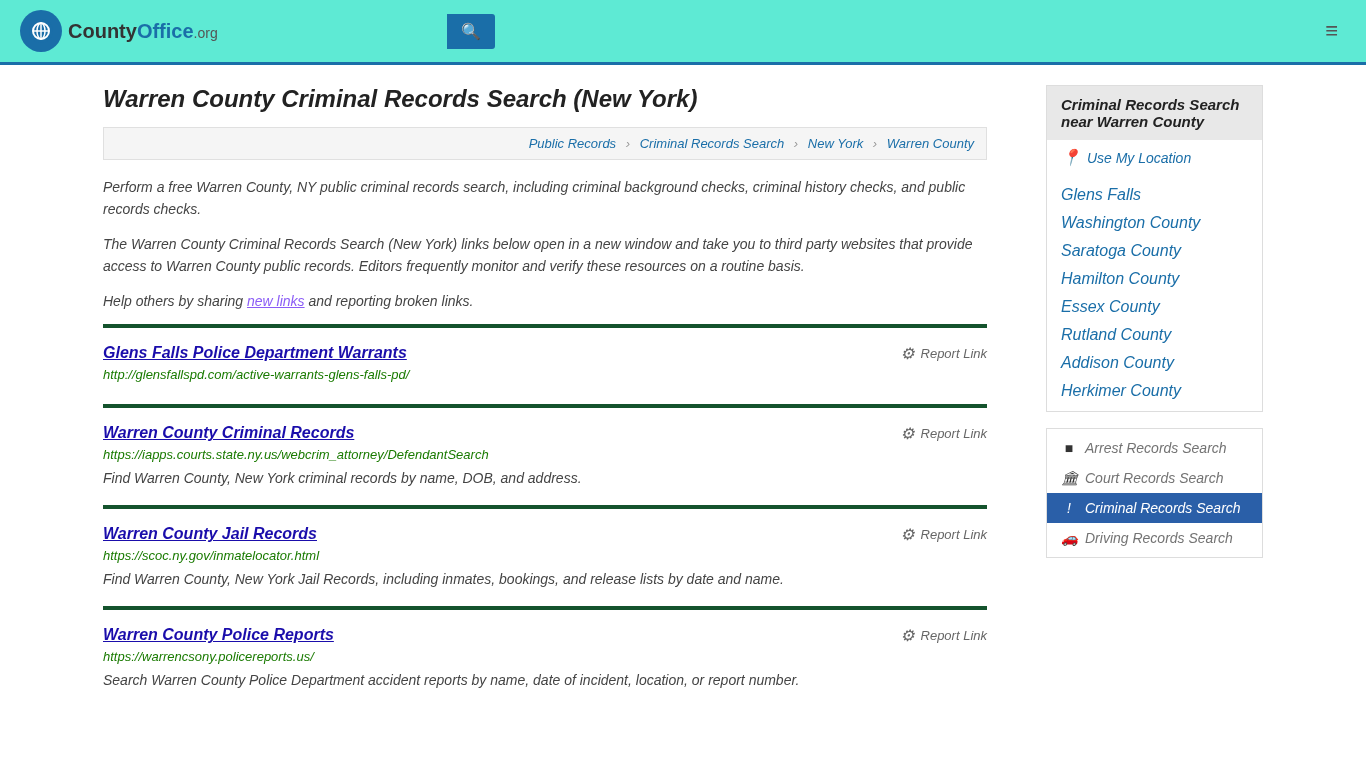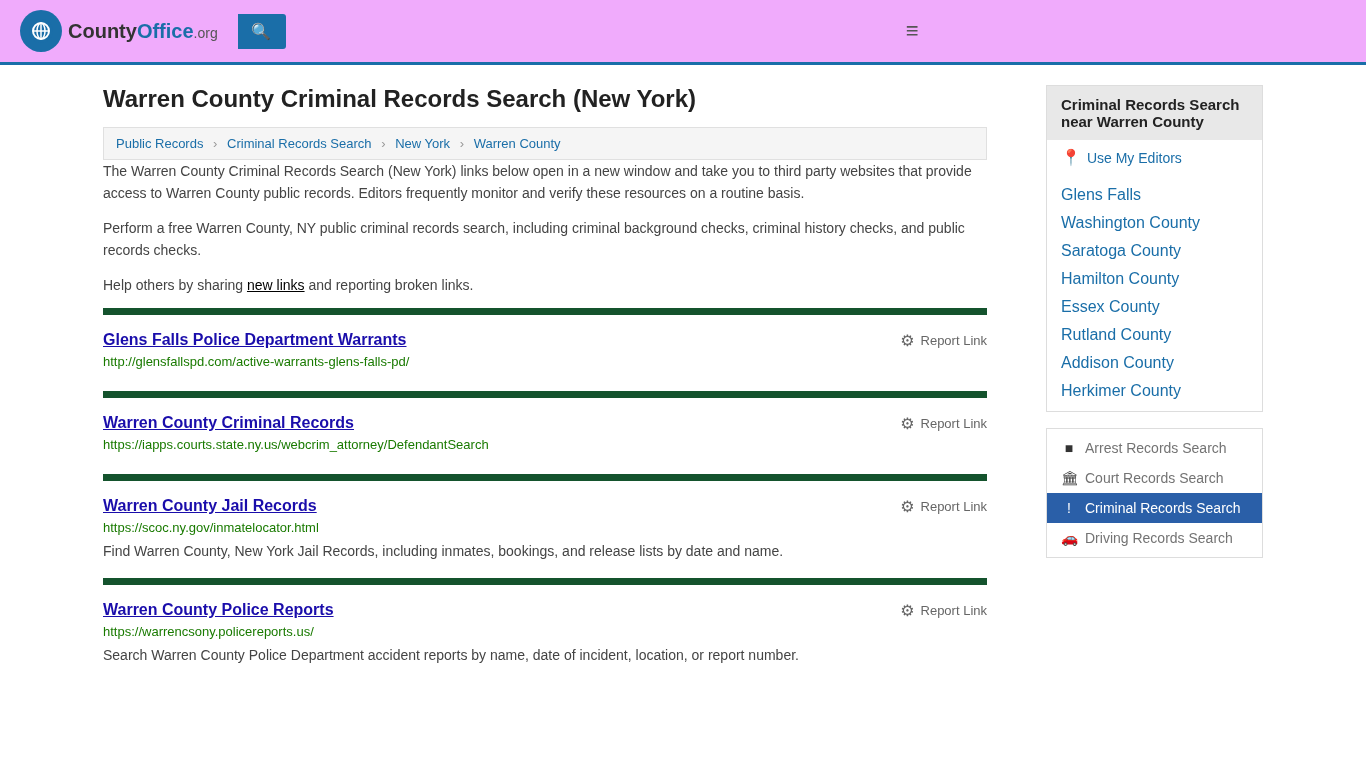--- a/index.html
+++ b/index.html
@@ -1,24 +1,25 @@
 <!DOCTYPE html>
 <html><head>
   <meta charset="utf-8">
   <style>
     * { box-sizing: border-box; margin: 0; padding: 0; }
     body { font-family: Arial, sans-serif; font-size: 14px; color: #333; background: #fff; }
 
     
     #header {
-      background: #f0abfc;
+      background: #5eead4;
       border-bottom: 3px solid #1a6ea8;
       padding: 10px 20px;
       display: flex;
       align-items: center;
+      justify-content: space-between;
     }
     #logo-area {
       display: flex;
       align-items: center;
       gap: 6px;
     }
     #logo-circle {
       width: 42px;
       height: 42px;
       background: #1a6ea8;
@@ -69,62 +70,65 @@
       padding: 4px 8px;
     }
 
     
     #main-container {
       max-width: 1200px;
       margin: 0 auto;
       padding: 20px 20px;
       display: flex;
       gap: 24px;
+      font-style: italic;
     }
 
     
     #content {
       flex: 1;
     }
     #page-title {
       font-size: 24px;
       font-weight: bold;
       color: #222;
       margin-bottom: 14px;
     }
 
     
     #breadcrumb {
       background: #f5f5f5;
       padding: 8px 12px;
       font-size: 13px;
       color: #555;
+      margin-bottom: 16px;
       border: 1px solid #e0e0e0;
+      text-align: right;
     }
     #breadcrumb a {
       color: #1a6ea8;
       text-decoration: none;
     }
     .breadcrumb-sep { margin: 0 6px; color: #999; }
 
     
     .desc-para {
       font-size: 14px;
       color: #444;
       margin-bottom: 12px;
       line-height: 1.6;
     }
     .desc-para a {
-      color: #000000;
+      color: #8b5cf6;
       text-decoration: underline;
     }
 
     
     .record-item {
-      border-top: 7px solid #14532d;
+      border-top: 4px solid #14532d;
       padding: 16px 0;
     }
     .record-header {
       display: flex;
       align-items: center;
       justify-content: space-between;
       margin-bottom: 4px;
     }
     .record-title {
       font-size: 16px;
@@ -264,22 +268,22 @@
     <div id="breadcrumb">
       <a href="#">Public Records</a>
       <span class="breadcrumb-sep">›</span>
       <a href="#">Criminal Records Search</a>
       <span class="breadcrumb-sep">›</span>
       <a href="#">New York</a>
       <span class="breadcrumb-sep">›</span>
       <a href="#">Warren County</a>
     </div>
 
+    <p class="desc-para">Perform a free Warren County, NY public criminal records search, including criminal background checks, criminal history checks, and public records checks.</p>
     <p class="desc-para">The Warren County Criminal Records Search (New York) links below open in a new window and take you to third party websites that provide access to Warren County public records. Editors frequently monitor and verify these resources on a routine basis.</p>
-    <p class="desc-para">Perform a free Warren County, NY public criminal records search, including criminal background checks, criminal history checks, and public records checks.</p>
     <p class="desc-para">
       <span>Help others by sharing </span><a href="#">new links</a><span> and reporting broken links.</span>
     </p>
 
     <div id="records-list">
         <div class="record-item">
     <div class="record-header">
       <span class="record-title">Glens Falls Police Department Warrants</span>
       <span class="report-link">
         <span class="report-icon">⚙</span>
@@ -290,20 +294,21 @@
   </div>
         <div class="record-item">
     <div class="record-header">
       <span class="record-title">Warren County Criminal Records</span>
       <span class="report-link">
         <span class="report-icon">⚙</span>
         <span>Report Link</span>
       </span>
     </div>
     <div class="record-url">https://iapps.courts.state.ny.us/webcrim_attorney/DefendantSearch</div>
+    <div class="record-desc">Find Warren County, New York criminal records by name, DOB, and address.</div>
   </div>
         <div class="record-item">
     <div class="record-header">
       <span class="record-title">Warren County Jail Records</span>
       <span class="report-link">
         <span class="report-icon">⚙</span>
         <span>Report Link</span>
       </span>
     </div>
     <div class="record-url">https://scoc.ny.gov/inmatelocator.html</div>
@@ -323,21 +328,21 @@
       </div>
 
   </div>
 
   <div id="sidebar">
 
     <div class="sidebar-section">
       <div class="sidebar-section-header">Criminal Records Search near Warren County</div>
       <div class="sidebar-use-location">
         <span class="location-dot">📍</span>
-        <span>Use My Editors</span>
+        <span>Use My Location</span>
       </div>
       <ul class="sidebar-list" id="nearby-list">
           <li><a href="#">Glens Falls</a></li>
           <li><a href="#">Washington County</a></li>
           <li><a href="#">Saratoga County</a></li>
           <li><a href="#">Hamilton County</a></li>
           <li><a href="#">Essex County</a></li>
           <li><a href="#">Rutland County</a></li>
           <li><a href="#">Addison County</a></li>
           <li><a href="#">Herkimer County</a></li>

